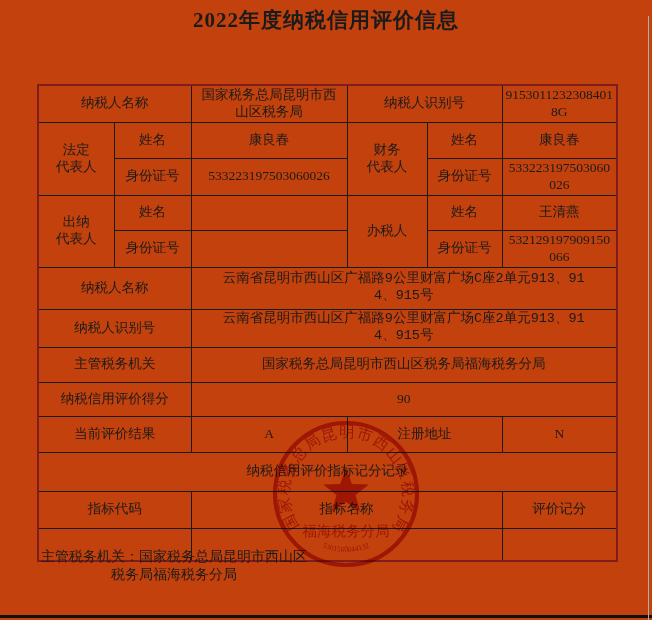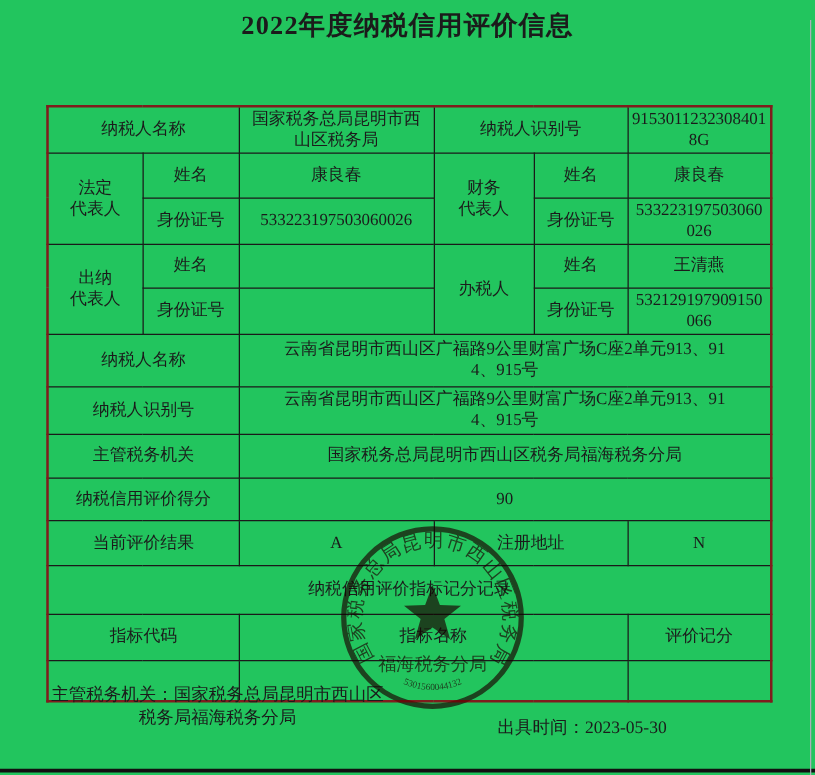--- a/index.html
+++ b/index.html
@@ -1,20 +1,20 @@
 <!DOCTYPE html>
 <html><head>
 <meta charset="utf-8">
 <style>
   html,body{margin:0;padding:0;}
   body{background:#fff;}
   .page{
     position:relative;
     width:652px;height:620px;
-    background:#22c55e;
+    background:#c2410c;
     font-family:"Liberation Serif","DejaVu Serif",serif;
     color:#1b1b1b;
     overflow:hidden;
   }
   .doc-title{
     position:absolute;top:6px;left:0;width:100%;
     text-align:center;font-size:21px;font-weight:bold;
     letter-spacing:1px;
   }
   table.info{
@@ -25,21 +25,21 @@
   }
   table.info td{
     border:1px solid #1a1a1a;
     text-align:center;vertical-align:middle;
     font-size:13.5px;line-height:1.25;
     padding:1px 3px;
     overflow:hidden;
     word-break:break-all;
   }
   .grp{white-space:pre-line;}
-  .addr-wrap{display:inline-block;max-width:372px;}
+  .addr-wrap{display:inline-block;max-width:372px;font-family:Liberation Mono, monospace;}
   .name-wrap{display:inline-block;max-width:140px;}
   .footer-left{
     position:absolute;left:40px;top:548px;width:268px;
     text-align:center;font-size:14px;line-height:1.3;
   }
   .footer-right{
     position:absolute;left:398px;top:573px;
     font-size:14px;white-space:nowrap;
   }
   .bottom-rule{
@@ -144,21 +144,20 @@
       <tr style="height:33px">
         <td colspan="2"></td>
         <td colspan="3"></td>
         <td></td>
       </tr>
     </tbody>
   </table>
 
   <div class="footer-left"><span>主管税务机关：</span><span>国家税务总局昆明市西山区税务局福海税务分局</span></div>
 
-  <div class="footer-right"><span>出具时间：</span><span>2023-05-30</span></div>
 
   <div class="bottom-rule"></div>
   <div class="right-rule"></div>
 
   <svg class="seal" viewBox="0 0 160 160" width="160" height="160">
     <defs>
       <path id="arcTop" d="M 33.3,112.7 A 57,57 0 1 1 126.7,112.7" fill="none"></path>
       <path id="arcBottom" d="M 27.4,104.5 A 58,58 0 0 0 132.6,104.5" fill="none"></path>
     </defs>
     <circle cx="80" cy="80" r="71" fill="none" stroke="#c94441" stroke-width="4.2"></circle>

